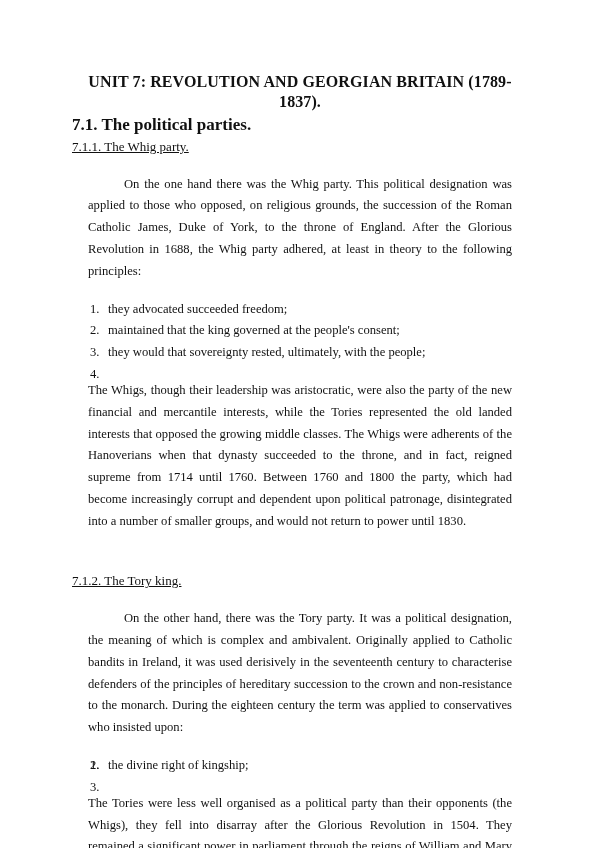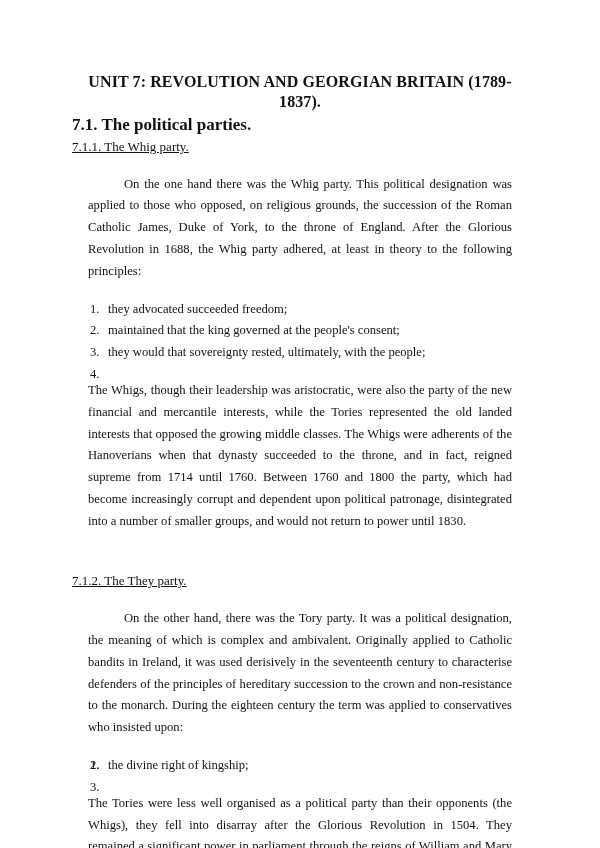--- a/index.html
+++ b/index.html
@@ -90,21 +90,21 @@
       <span>they would that sovereignty rested, ultimately, with the people;</span>
     </li>
     <li>
       <span class="num">4.</span>
     </li>
   </ol>
   <p>The Whigs, though their leadership was aristocratic, were also the party of the new financial and mercantile interests, while the Tories represented the old landed interests that opposed the growing middle classes. The Whigs were adherents of the Hanoverians when that dynasty succeeded to the throne, and in fact, reigned supreme from 1714 until 1760. Between 1760 and 1800 the party, which had become increasingly corrupt and dependent upon political patronage, disintegrated into a number of smaller groups, and would not return to power until 1830.</p>
 
   <div class="spacer"></div>
 
-  <div class="h3">7.1.2. The They party.</div>
+  <div class="h3">7.1.2. The Tory king.</div>
   <p class="indent">On the other hand, there was the Tory party. It was a political designation, the meaning of which is complex and ambivalent. Originally applied to Catholic bandits in Ireland, it was used derisively in the seventeenth century to characterise defenders of the principles of hereditary succession to the crown and non-resistance to the monarch. During the eighteen century the term was applied to conservatives who insisted upon:</p>
   <ol>
     <li>
       <span class="num">1.</span>
     </li>
     <li>
       <span class="num">2.</span>
       <span>the divine right of kingship;</span>
     </li>
     <li>

